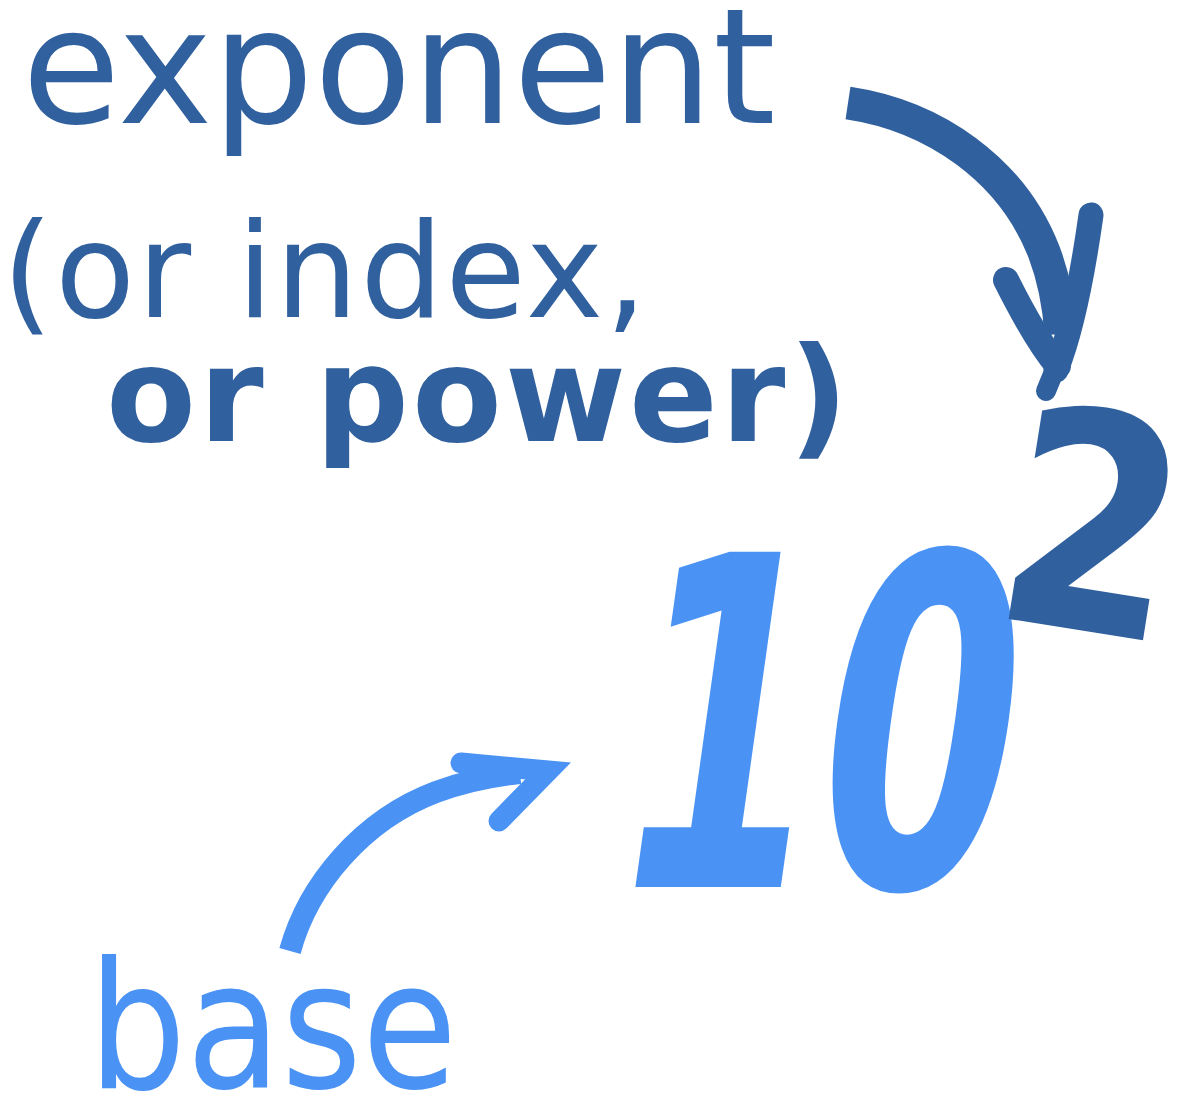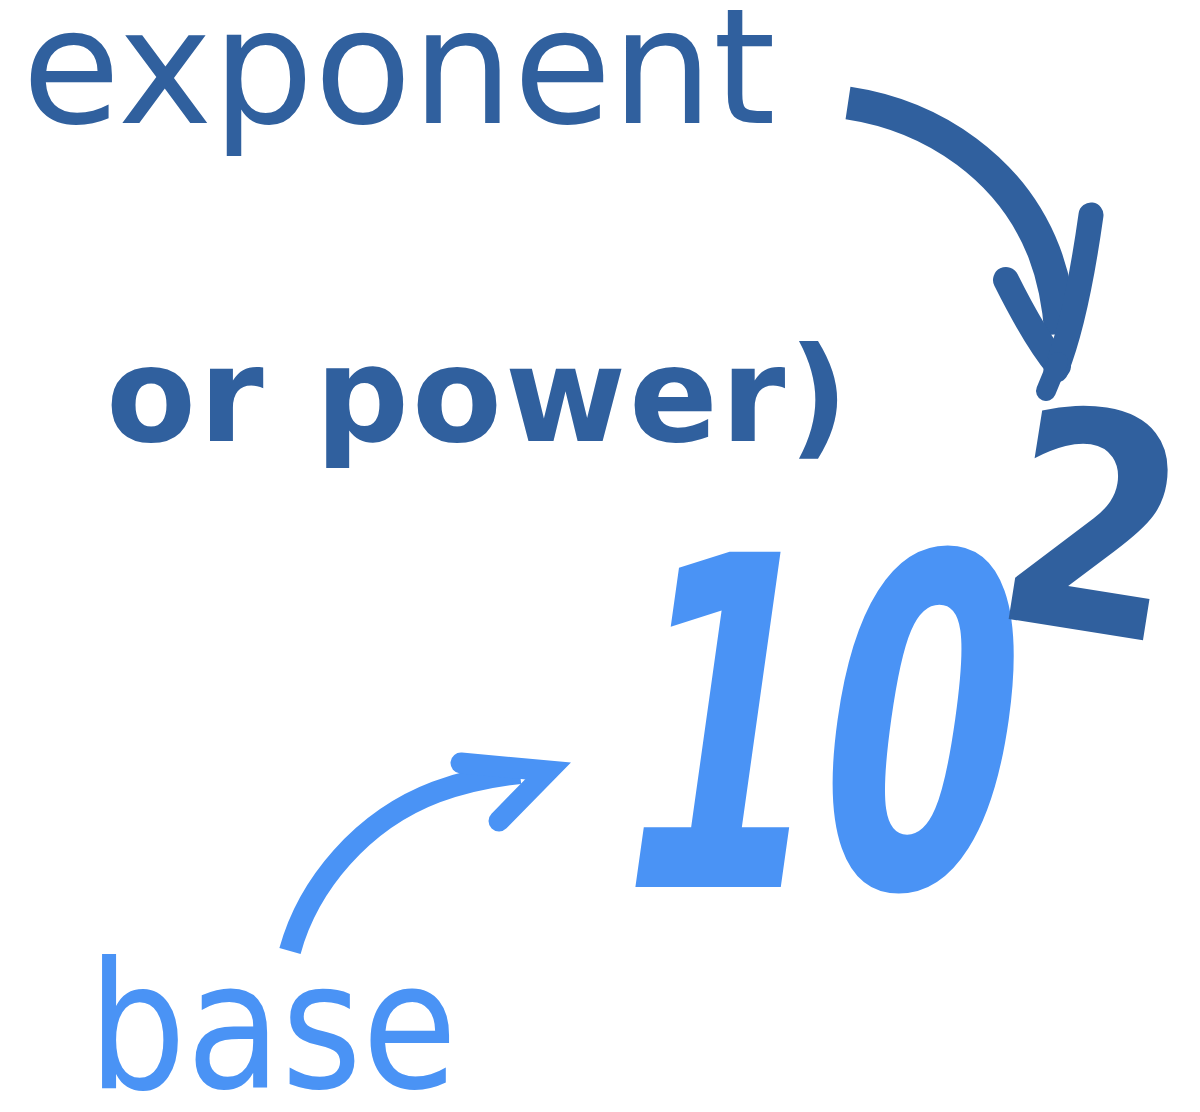--- a/index.html
+++ b/index.html
@@ -76,20 +76,21 @@
   .stroke-light{stroke:var(--light);}
   .no-fill{fill:none;}
 </style>
 </head>
 <body>
 
 <div class="canvas">
 
   <div id="exponent-word" class="lbl dark">exponent</div>
 
+  <div id="index-line" class="lbl dark">(or index,</div>
 
   <div id="power-line" class="lbl dark">or power)</div>
 
   <div id="base-value" class="lbl light">10</div>
 
   <div id="exponent-value" class="lbl dark">2</div>
 
   <div id="base-word" class="lbl light">base</div>
 
   <svg id="arrow-layer" viewBox="0 0 1200 1112" xmlns="http://www.w3.org/2000/svg">

